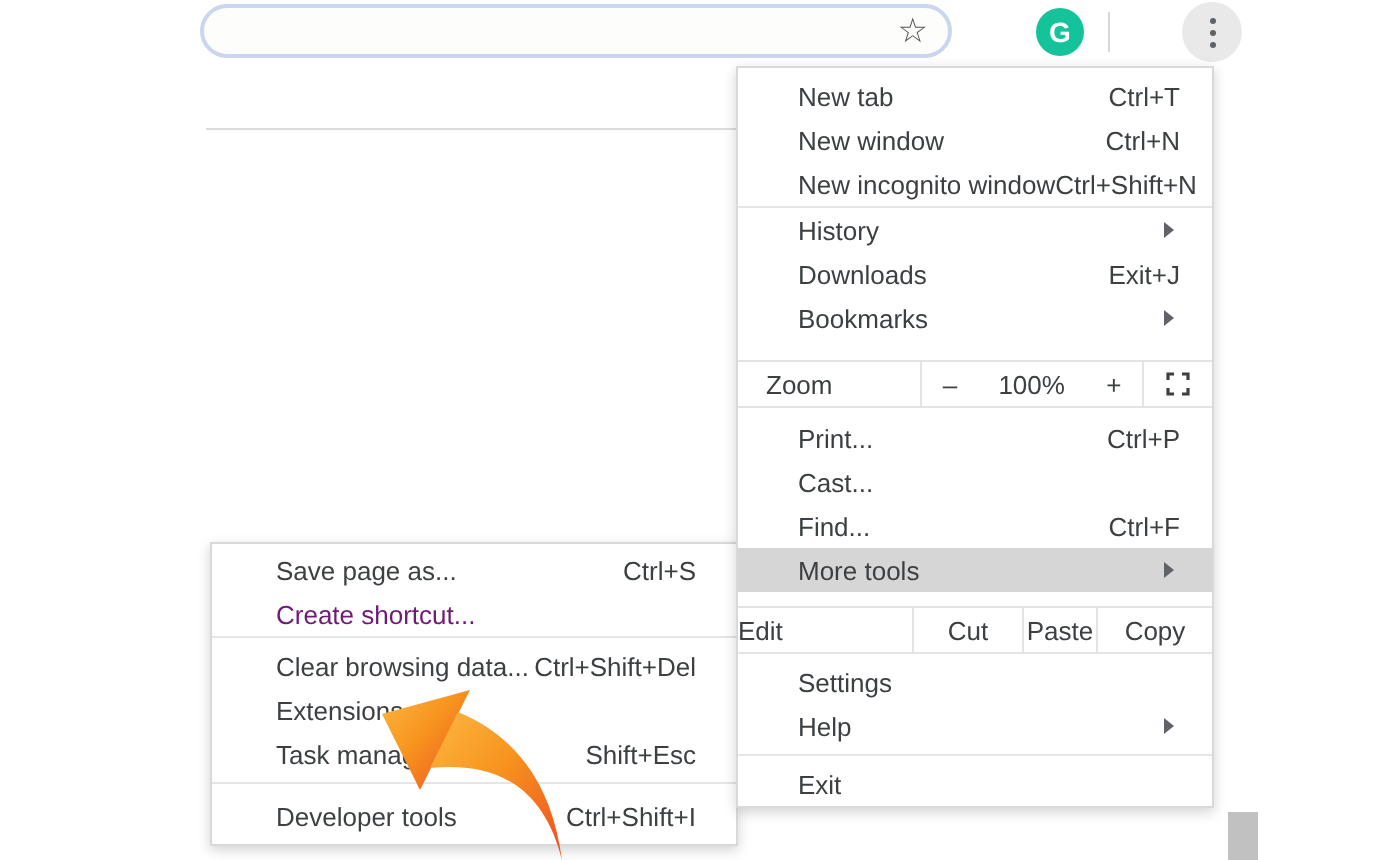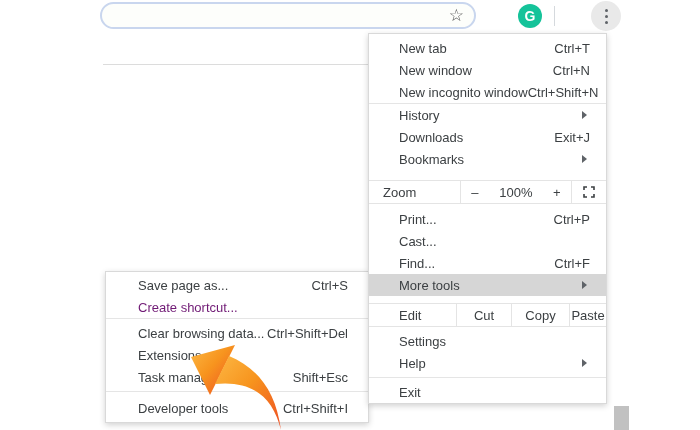--- a/index.html
+++ b/index.html
@@ -37,21 +37,21 @@
   
   .zoom-row{display:flex;align-items:stretch;height:24px;margin-top:10px;border-top:1px solid #e4e4e4;border-bottom:1px solid #e4e4e4;box-sizing:border-box;}
   .zr-label{width:91px;padding-left:14px;display:flex;align-items:center;box-sizing:border-box;}
   .zr-controls{width:112px;display:flex;align-items:center;justify-content:space-around;border-left:1px solid #e4e4e4;border-right:1px solid #e4e4e4;box-sizing:border-box;}
   .zr-fs{flex:1;display:flex;align-items:center;justify-content:center;}
   .spacer-s{margin-top:4px;}
   .spacer-sm{margin-top:3px;}
 
   
   .edit-row{display:flex;align-items:stretch;height:24px;margin-top:7px;border-top:1px solid #e4e4e4;border-bottom:1px solid #e4e4e4;box-sizing:border-box;}
-  .er-label{width:87px;padding-left:30px;display:flex;align-items:center;box-sizing:border-box;}
+  .er-label{width:87px;display:flex;align-items:center;box-sizing:border-box;}
   .er-btn{display:flex;align-items:center;justify-content:center;border-left:1px solid #e4e4e4;box-sizing:border-box;}
   .er-cut{width:55px;}
   .er-copy{width:58px;}
   .er-paste{flex:1;}
 
   .dev-row{height:24px;margin-top:4px;}
   .clear-row-group{margin-top:3px;}
 
   .fs-icon svg{display:block;}
 
@@ -133,22 +133,22 @@
       <span class="sc">Ctrl+F</span>
     </div>
     <div class="mi arrow-row highlight">
       <span class="lbl">More tools</span>
       <span class="tri"></span>
     </div>
 
     <div class="edit-row">
       <div class="er-label">Edit</div>
       <div class="er-btn er-cut">Cut</div>
+      <div class="er-btn er-paste">Paste</div>
       <div class="er-btn er-copy">Copy</div>
-      <div class="er-btn er-paste">Paste</div>
     </div>
 
     <div class="spacer-sm"></div>
     <div class="mi">
       <span class="lbl">Settings</span>
     </div>
     <div class="mi arrow-row">
       <span class="lbl">Help</span>
       <span class="tri"></span>
     </div>

